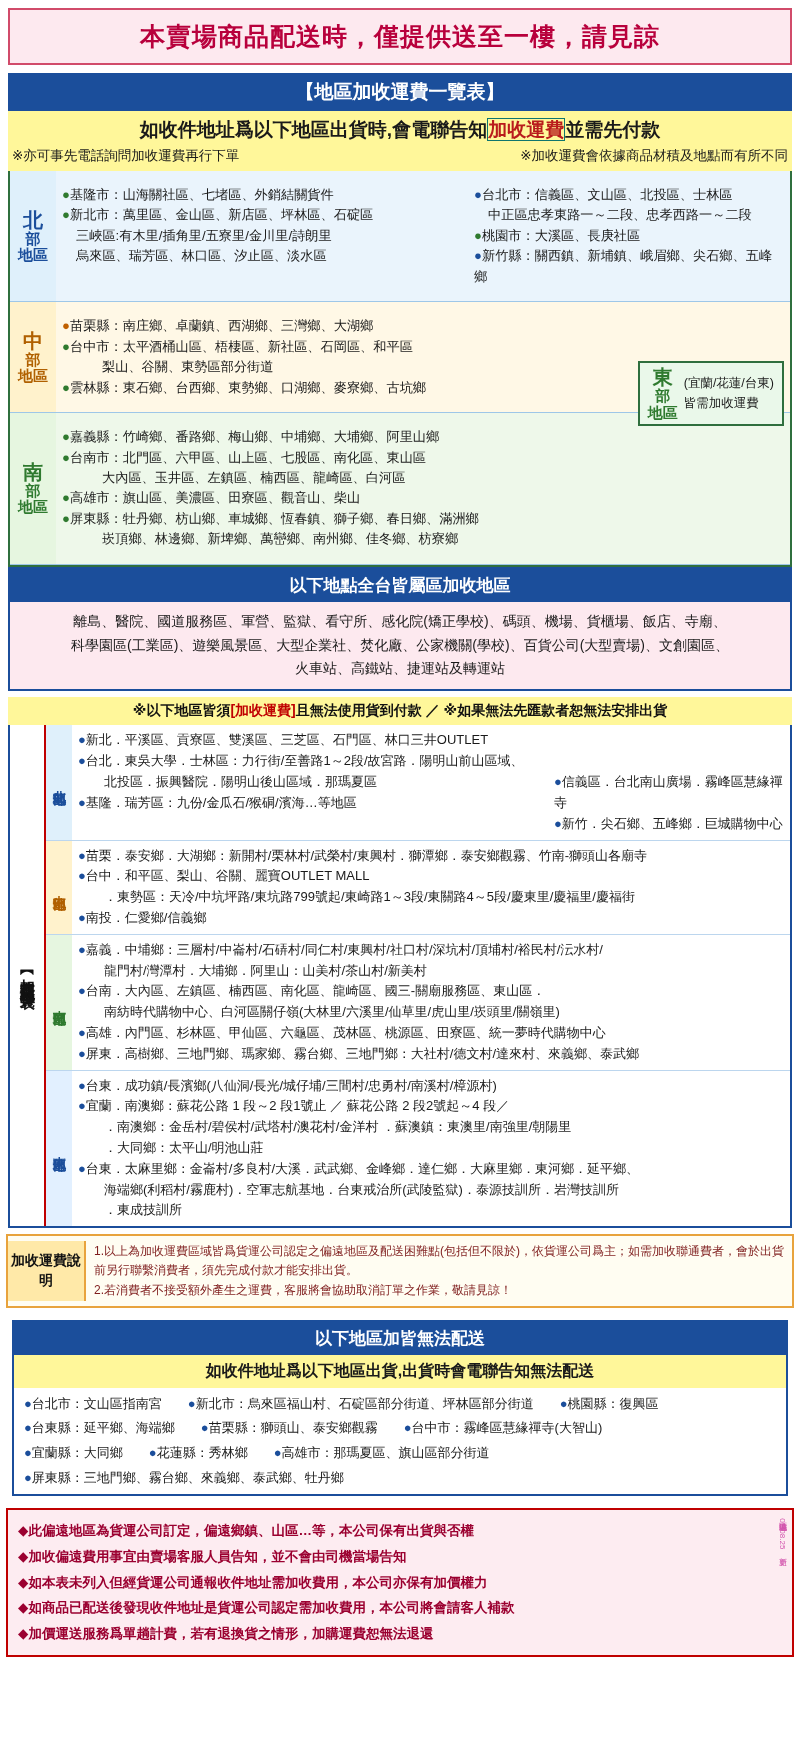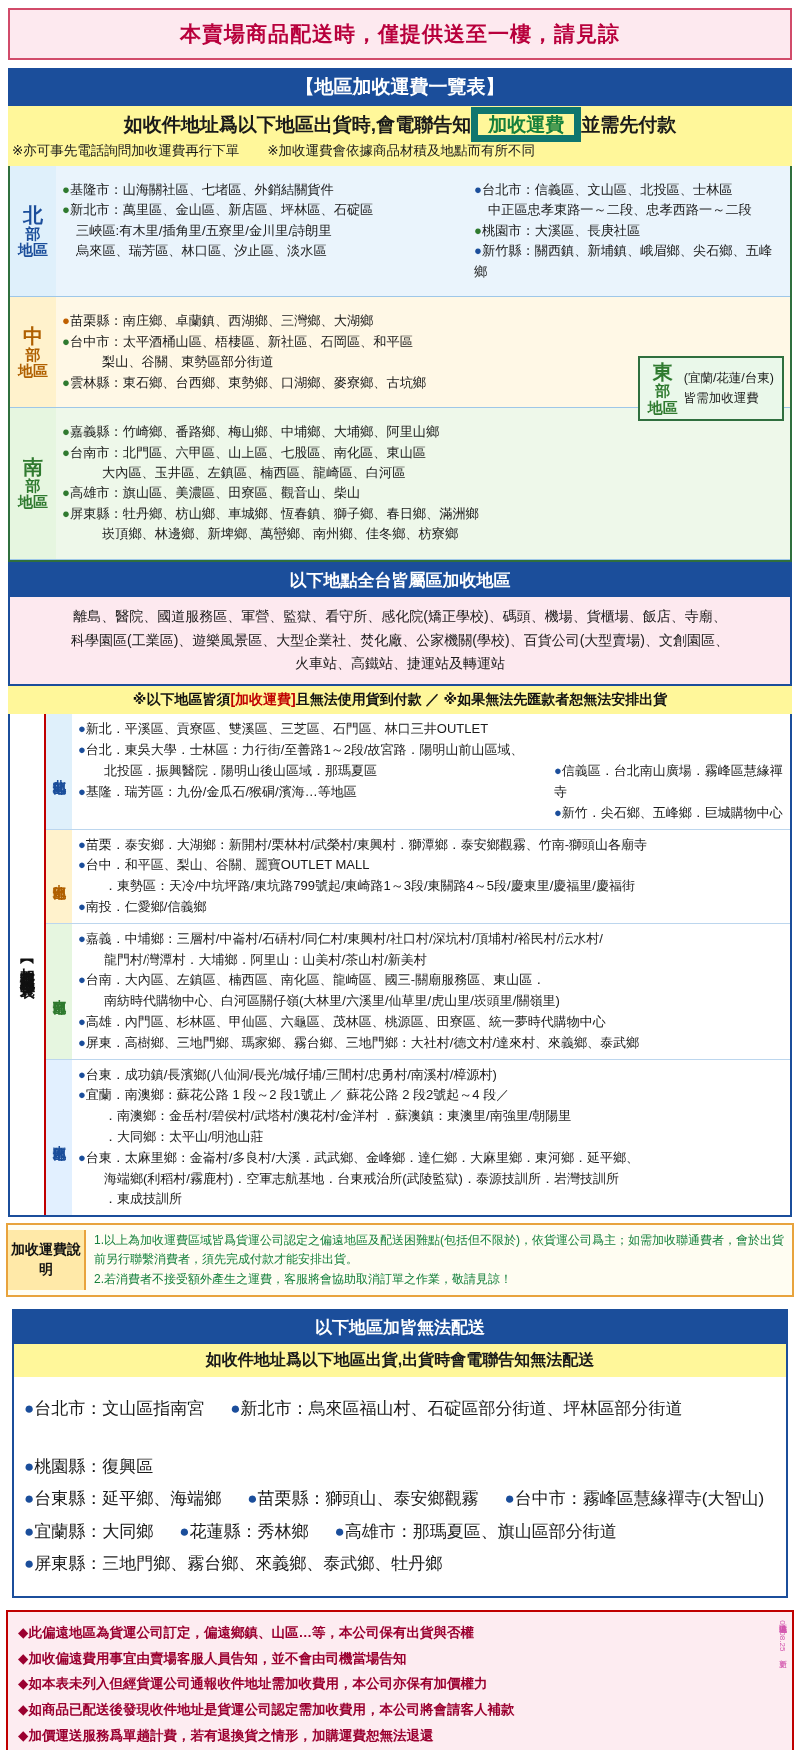--- a/index.html
+++ b/index.html
@@ -1,27 +1,27 @@
 <!DOCTYPE html>
 <html><head>
 <meta charset="utf-8">
 <style>
   html,body{margin:0;padding:0;background:#ffffff;}
   body{width:800px;font-family:"Liberation Sans","DejaVu Sans",sans-serif;color:#1a1a1a;}
   .page{width:800px;position:relative;}
   .sec{margin:0 8px;}
   
   .banner-top{border:2px solid #d14b6a;background:#fde9ef;margin:8px;padding:10px 6px;text-align:center;}
-  .banner-top .t{color:#b8003c;font-weight:bold;font-size:21px;letter-spacing:1px;}
+  .banner-top .t{color:#b8003c;font-weight:bold;font-size:25px;letter-spacing:1px;}
   
   .bluebar{background:#1b4e9b;color:#fff;text-align:center;font-weight:bold;font-size:19px;padding:6px 0;}
   .yellowband{background:#fff79a;text-align:center;padding:6px 4px;}
   .yellowband .l1{font-weight:bold;font-size:19px;}
-  .yellowband .l1 .hl{color:#15803d;border:7px solid #0f766e;padding:0 10px;}
-  .yellowband .l2{font-size:13.5px;margin-top:4px;display:flex;justify-content:flex-start;gap:28px;}
+  .yellowband .l1 .hl{color:#b91c1c;border:1px solid #0f766e;padding:0 0;}
+  .yellowband .l2{font-size:13.5px;margin-top:4px;display:flex;justify-content:space-between;gap:28px;}
   
   .regionbox{border:2px solid #2f6f3e;border-top:none;background:#fff;}
   .rrow{display:flex;align-items:stretch;border-bottom:1px solid #9ec7e8;}
   .rlabel{width:42px;flex:none;display:flex;flex-direction:column;align-items:center;justify-content:center;font-weight:bold;font-size:15px;line-height:1.1;padding:4px 2px;}
   .rlabel .big{font-size:20px;}
   .rlabel.north{background:#dff0fb;color:#1b4e9b;}
   .rlabel.mid{background:#fff2cc;color:#b06000;}
   .rlabel.south{background:#e6f6e0;color:#2f7a2f;}
   .rbody{flex:1;padding:14px 6px;font-size:13.2px;line-height:1.55;}
   .cols{display:flex;}
@@ -56,26 +56,26 @@
   .glab.m{background:#fff2cc;color:#b06000;}
   .glab.s{background:#e6f6e0;color:#2f7a2f;}
   .glab.e{background:#e2f0ff;color:#1b4e9b;}
   .gbody{flex:1;padding:5px 6px;font-size:13px;line-height:1.6;}
   .two{display:flex;}
   .two .a{flex:1;}
   .two .b{flex:0 0 300px;}
   
   .notewrap{display:flex;align-items:center;border:2px solid #e8a33d;background:#fffdf2;margin:6px;}
   .notelab{width:72px;flex:none;text-align:center;font-weight:bold;font-size:14px;color:#111;background:#ffe9a8;padding:10px 2px;line-height:1.4;border-right:2px solid #e8a33d;}
-  .notebody{flex:1;padding:6px 8px;font-size:12px;line-height:1.6;color:#15803d;}
+  .notebody{flex:1;padding:6px 8px;font-size:12px;line-height:1.6;color:#7f1d1d;}
   
   .bottombox{border:2px solid #1b4e9b;margin:12px;}
   .bluebar3{background:#1b4e9b;color:#fff;text-align:center;font-weight:bold;font-size:17px;padding:5px 0;}
   .yellowbar2{background:#fff79a;text-align:center;font-weight:bold;font-size:16px;padding:6px 0;}
-  .bodylist{padding:16px 10px;font-size:17px;line-height:1.9;background:#fff;}
+  .bodylist{padding:4px 10px;font-size:13px;line-height:1.9;background:#fff;}
   .bodylist .l{display:flex;gap:26px;flex-wrap:wrap;}
   .finalbox{border:2px solid #c00000;background:#fdecf1;margin:6px;padding:8px 10px;font-size:13.5px;line-height:1.9;color:#9b0030;font-weight:bold;position:relative;}
   .vnote{position:absolute;right:2px;top:6px;writing-mode:vertical-rl;font-size:8px;color:#b08;opacity:.65;font-weight:normal;}
   .nowrapx{white-space:nowrap;}
 </style>
 </head>
 <body>
 
 <div class="page">
 
@@ -173,21 +173,21 @@
 
   <div class="sec" style="border:2px solid #1b4e9b">
     <div class="bluebar2">以下地點全台皆屬區加收地區</div>
     <div class="pinkblock">
       <div>離島、醫院、國道服務區、軍營、監獄、看守所、感化院(矯正學校)、碼頭、機場、貨櫃場、飯店、寺廟、</div>
       <div>科學園區(工業區)、遊樂風景區、大型企業社、焚化廠、公家機關(學校)、百貨公司(大型賣場)、文創園區、</div>
       <div>火車站、高鐵站、捷運站及轉運站</div>
     </div>
   </div>
 
-  <div class="sec" style="">
+  <div class="sec" style="margin-top:6px">
     <div class="yellowbar">
       <span>※以下地區皆須</span><span class="hl">[加收運費]</span><span>且無法使用貨到付款 ／ ※如果無法先匯款者恕無法安排出貨</span>
     </div>
   </div>
 
   <div class="sec railwrap">
     <div class="rail">
       <span>【加收運費地區一覽表】</span>
     </div>
     <div class="railbody">

